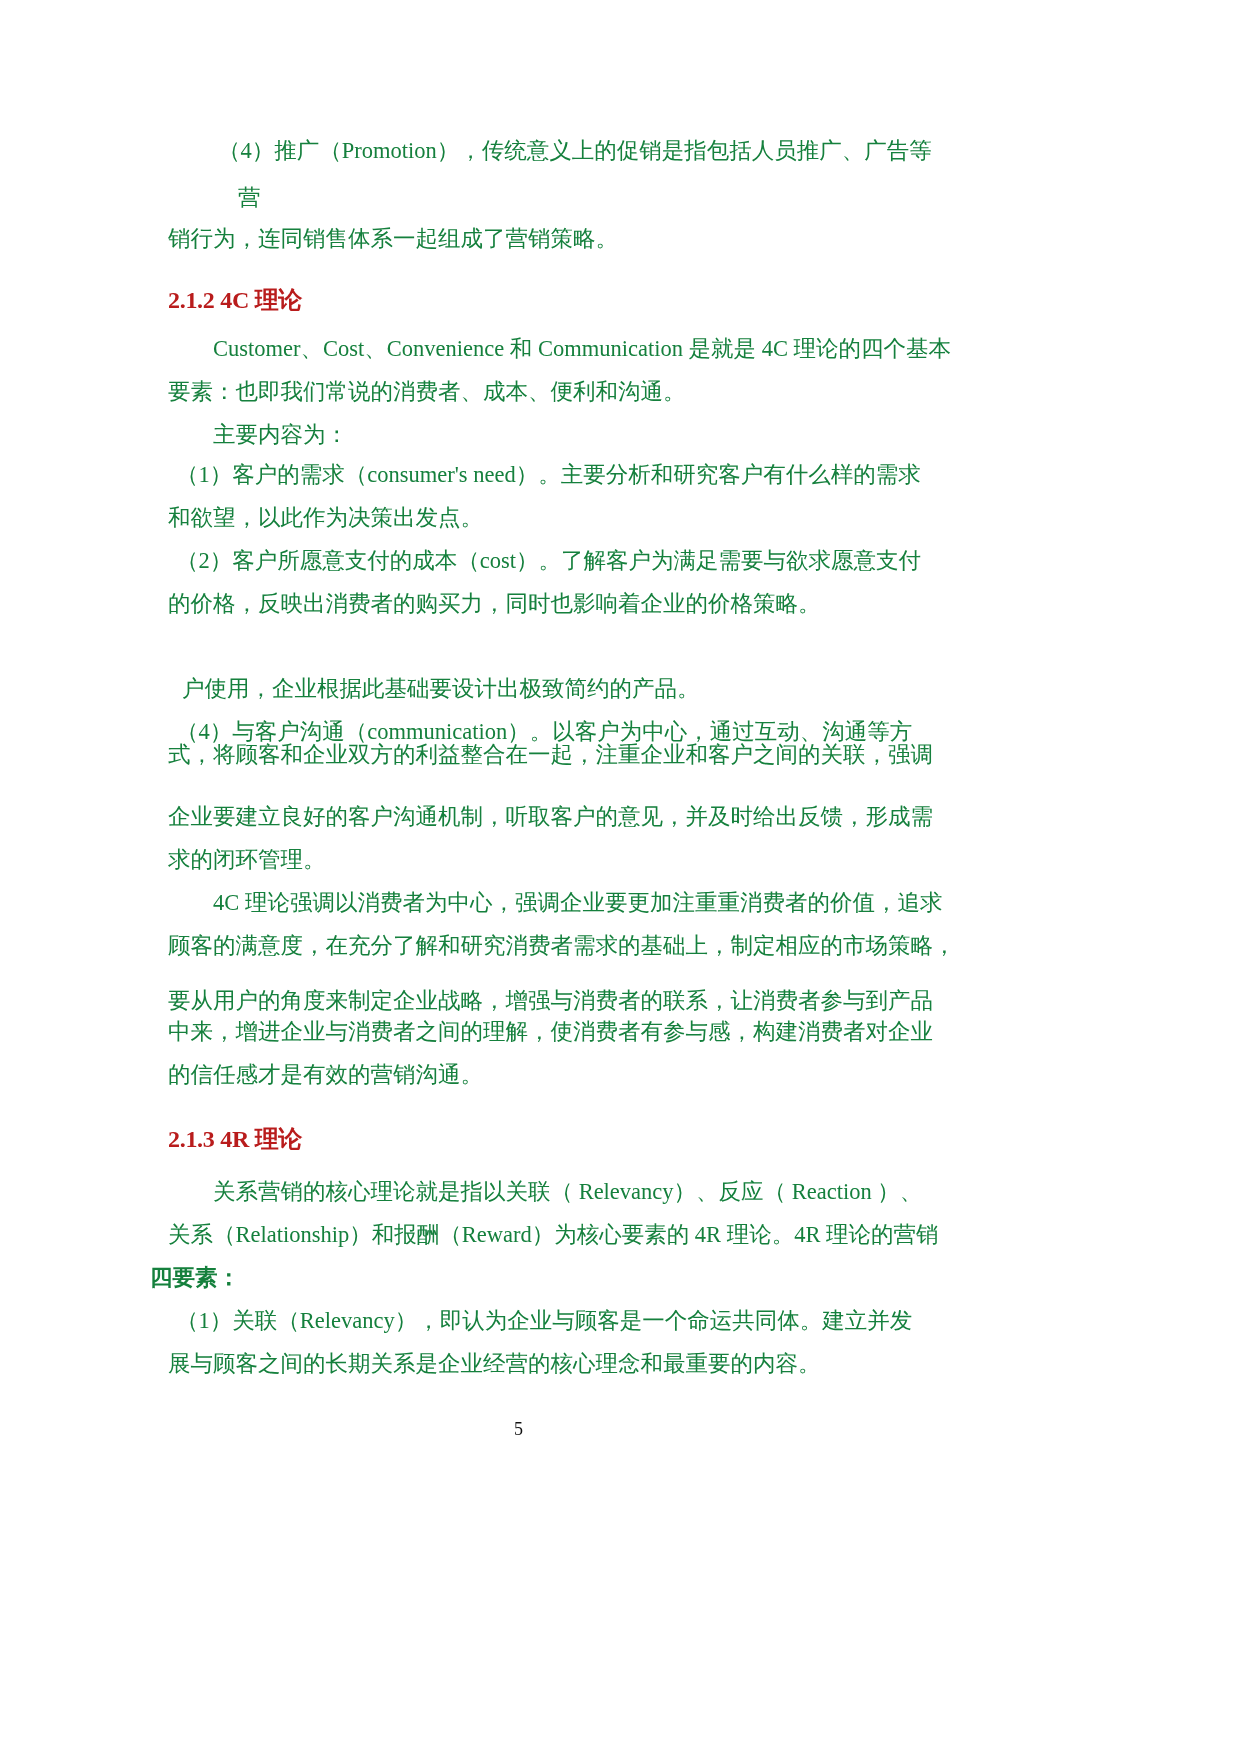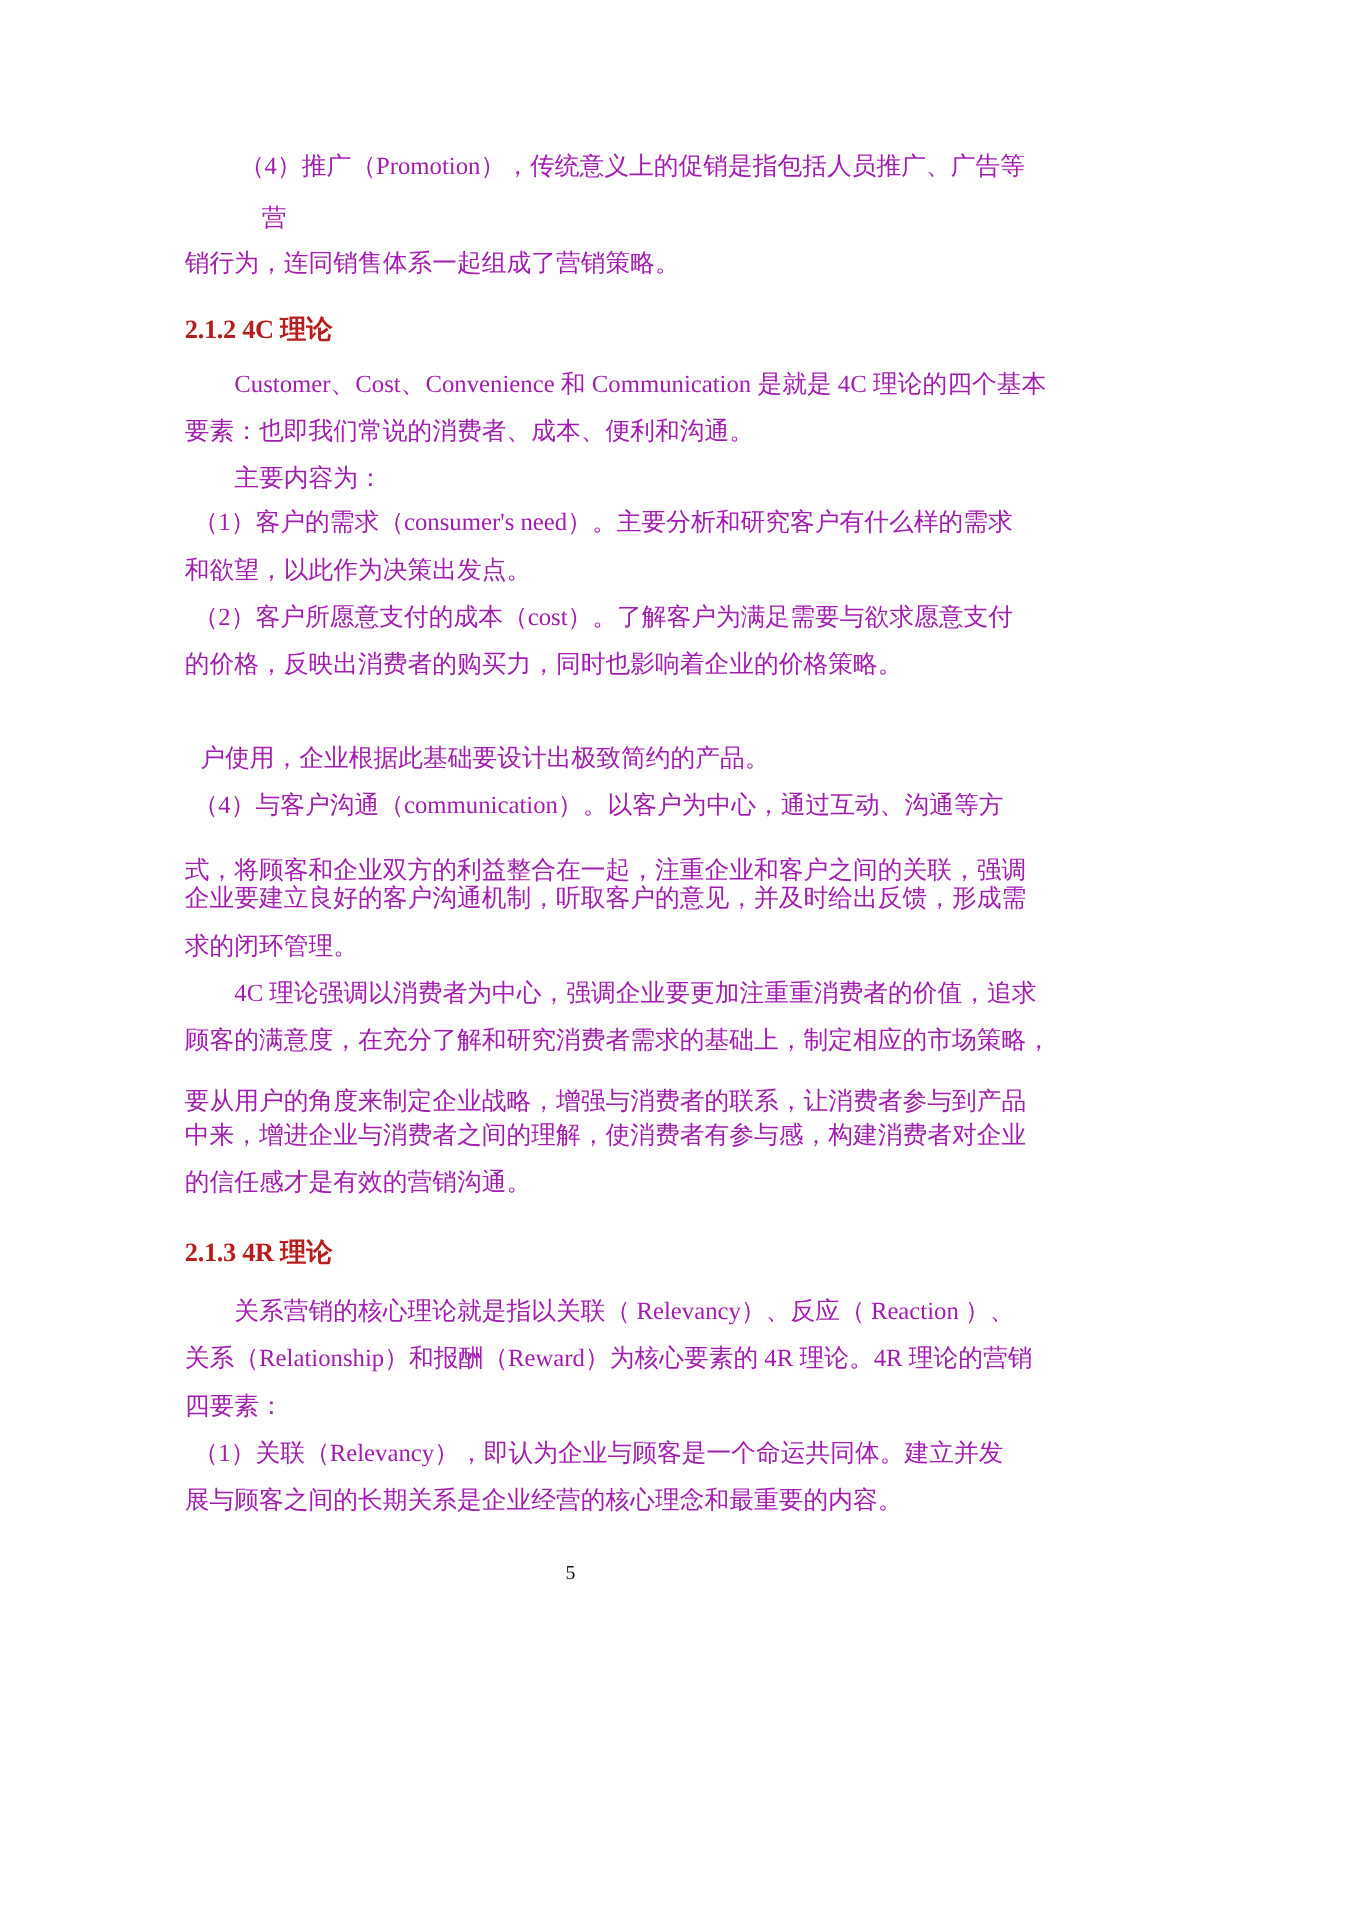--- a/index.html
+++ b/index.html
@@ -2,21 +2,21 @@
 <html><head>
   <meta charset="utf-8">
   <style>
     html, body { margin: 0; padding: 0; background: #ffffff; }
     body { width: 1240px; height: 1754px; position: relative; overflow: hidden; }
     .page { position: absolute; left: 0; top: 0; width: 1240px; height: 1754px; background: #fff; }
     .line {
       position: absolute;
       font-family: "Liberation Serif", "DejaVu Serif", serif;
       font-size: 22.5px;
-      color: #a21caf;
+      color: #15803d;
       white-space: nowrap;
       line-height: 1;
     }
     .heading {
       position: absolute;
       font-family: "Liberation Serif", "DejaVu Serif", serif;
       font-size: 24px;
       font-weight: bold;
       color: #b91c1c;
       white-space: nowrap;
@@ -41,29 +41,29 @@
   <div class="heading" style="left:168px;top:288px;">2.1.2 4C 理论</div>
   <div class="line" style="left:213px;top:338px;">Customer、Cost、Convenience 和 Communication 是就是 4C 理论的四个基本</div>
   <div class="line" style="left:168px;top:381px;">要素：也即我们常说的消费者、成本、便利和沟通。</div>
   <div class="line" style="left:213px;top:424px;">主要内容为：</div>
   <div class="line" style="left:176px;top:464px;">（1）客户的需求（consumer's need）。主要分析和研究客户有什么样的需求</div>
   <div class="line" style="left:168px;top:507px;">和欲望，以此作为决策出发点。</div>
   <div class="line" style="left:176px;top:550px;">（2）客户所愿意支付的成本（cost）。了解客户为满足需要与欲求愿意支付</div>
   <div class="line" style="left:168px;top:593px;">的价格，反映出消费者的购买力，同时也影响着企业的价格策略。</div>
   <div class="line" style="left:170px;top:678px;margin-left:12px;">户使用，企业根据此基础要设计出极致简约的产品。</div>
   <div class="line" style="left:176px;top:721px;">（4）与客户沟通（communication）。以客户为中心，通过互动、沟通等方</div>
-  <div class="line" style="left:168px;top:780px;">式，将顾客和企业双方的利益整合在一起，注重企业和客户之间的关联，强调</div>
+  <div class="line" style="left:168px;top:744px;">式，将顾客和企业双方的利益整合在一起，注重企业和客户之间的关联，强调</div>
   <div class="line" style="left:168px;top:806px;">企业要建立良好的客户沟通机制，听取客户的意见，并及时给出反馈，形成需</div>
   <div class="line" style="left:168px;top:849px;">求的闭环管理。</div>
   <div class="line" style="left:213px;top:892px;">4C 理论强调以消费者为中心，强调企业要更加注重重消费者的价值，追求</div>
   <div class="line" style="left:168px;top:935px;">顾客的满意度，在充分了解和研究消费者需求的基础上，制定相应的市场策略，</div>
   <div class="line" style="left:168px;top:990px;">要从用户的角度来制定企业战略，增强与消费者的联系，让消费者参与到产品</div>
   <div class="line" style="left:168px;top:1021px;">中来，增进企业与消费者之间的理解，使消费者有参与感，构建消费者对企业</div>
   <div class="line" style="left:168px;top:1064px;text-align:center;">的信任感才是有效的营销沟通。</div>
   <div class="heading" style="left:168px;top:1127px;">2.1.3 4R 理论</div>
   <div class="line" style="left:213px;top:1181px;">关系营销的核心理论就是指以关联（ Relevancy）、反应（ Reaction ）、</div>
   <div class="line" style="left:168px;top:1224px;">关系（Relationship）和报酬（Reward）为核心要素的 4R 理论。4R 理论的营销</div>
-  <div class="line" style="left:168px;top:1267px;">四要素：</div>
+  <div class="line" style="left:150px;top:1267px;font-weight:bold;">四要素：</div>
   <div class="line" style="left:176px;top:1310px;">（1）关联（Relevancy），即认为企业与顾客是一个命运共同体。建立并发</div>
   <div class="line" style="left:168px;top:1353px;">展与顾客之间的长期关系是企业经营的核心理念和最重要的内容。</div>
 
   <div class="pagenum" style="left:514px;top:1420px;">5</div>
 </div>
 
 </body></html>

